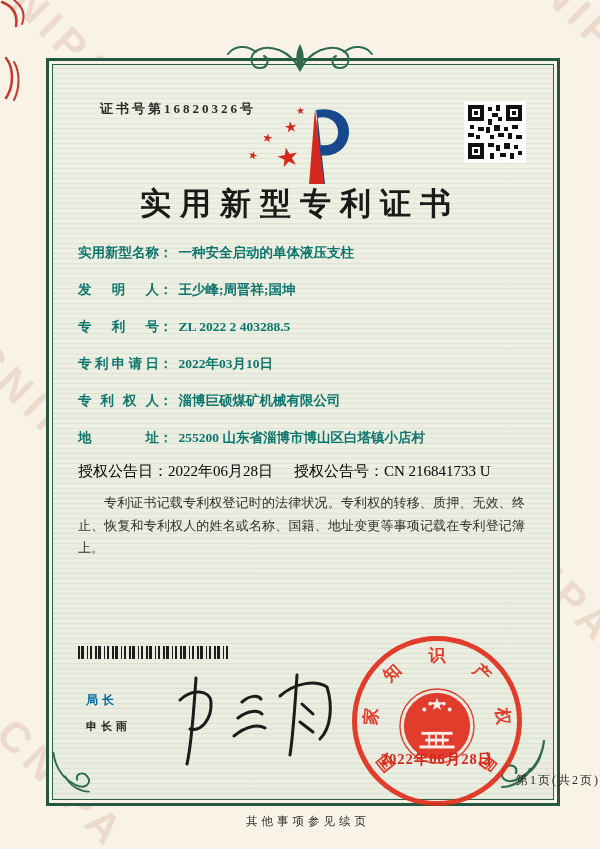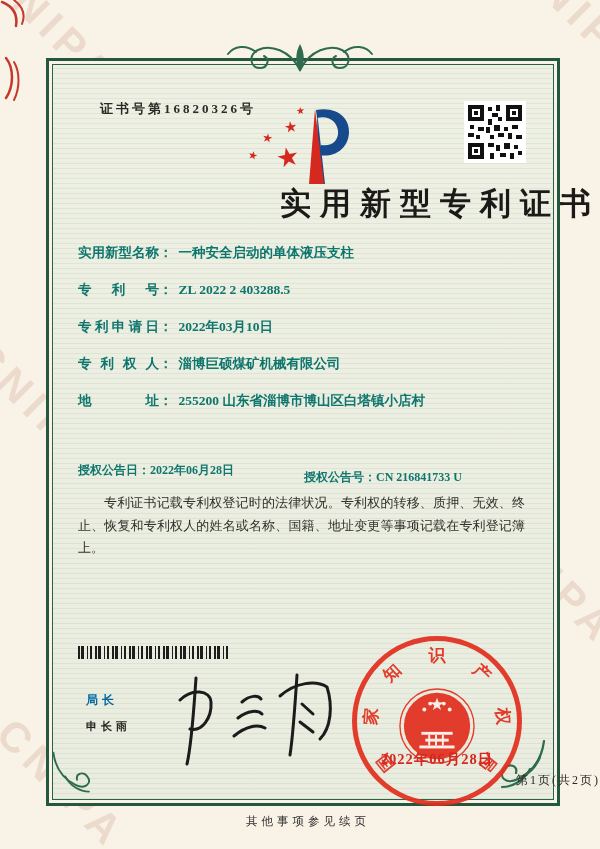--- a/index.html
+++ b/index.html
@@ -24,31 +24,31 @@
 
   .cert-no{position:absolute;left:76px;top:100px;font-size:13px;letter-spacing:3px;
            color:#2c2a26;font-weight:600;margin-left:24px;}
 
   
   .logo{position:absolute;left:246px;top:102px;width:118px;height:90px;}
   .logo .star{position:absolute;color:#d5281e;line-height:1;font-family:"DejaVu Sans",sans-serif;}
 
   .qr{position:absolute;left:464px;top:101px;width:62px;height:62px;background:#fff;}
 
-  .title{position:absolute;left:0;top:183px;width:600px;text-align:right;
+  .title{position:absolute;left:0;top:183px;width:600px;text-align:center;
          font-size:31px;font-weight:bold;letter-spacing:9px;color:#1c1a18;}
 
   
   .fields{position:absolute;left:78px;top:244px;width:450px;}
   .field-row{height:37px;font-size:13.5px;color:#0f766e;font-weight:600;white-space:nowrap;}
   .flabel{display:inline-block;width:81px;text-align:justify;text-align-last:justify;}
   .fcolon{margin-right:6px;}
-  .grant-row{position:absolute;left:78px;top:462px;width:450px;font-size:12px;
-             color:#0f766e;font-weight:700;white-space:nowrap;}
-  .grant-no{position:absolute;left:226px;top:0;margin-top:7px;}
+  .grant-row{position:absolute;left:78px;top:462px;width:450px;font-size:15px;
+             color:#000000;font-weight:400;white-space:nowrap;}
+  .grant-no{position:absolute;left:216px;top:0;}
 
   
   .body-text{position:absolute;left:78px;top:492px;width:447px;font-size:13px;
              line-height:22.5px;color:#322f2a;text-align:justify;}
   .body-text p{margin:0;text-indent:2em;}
 
   .barcode{position:absolute;left:78px;top:646px;width:152px;height:13px;
     background:repeating-linear-gradient(90deg,
       #1d1d1d 0 2px, rgba(0,0,0,0) 2px 3px,
       #1d1d1d 3px 6px, rgba(0,0,0,0) 6px 9px,
@@ -184,20 +184,23 @@
       </g>
   </svg>
 
   <div class="title">实用新型专利证书</div>
 
   <div class="fields">
     <div class="field-row">
       <span class="flabel">实用新型名称</span><span class="fcolon">：</span><span class="fvalue">一种安全启动的单体液压支柱</span>
     </div>
     <div class="field-row">
+      <span class="flabel">发明人</span><span class="fcolon">：</span><span class="fvalue">王少峰;周晋祥;国坤</span>
+    </div>
+    <div class="field-row">
       <span class="flabel">专利号</span><span class="fcolon">：</span><span class="fvalue">ZL 2022 2 403288.5</span>
     </div>
     <div class="field-row">
       <span class="flabel">专利申请日</span><span class="fcolon">：</span><span class="fvalue">2022年03月10日</span>
     </div>
     <div class="field-row">
       <span class="flabel">专利权人</span><span class="fcolon">：</span><span class="fvalue">淄博巨硕煤矿机械有限公司</span>
     </div>
     <div class="field-row">
       <span class="flabel">地址</span><span class="fcolon">：</span><span class="fvalue">255200 山东省淄博市博山区白塔镇小店村</span>

